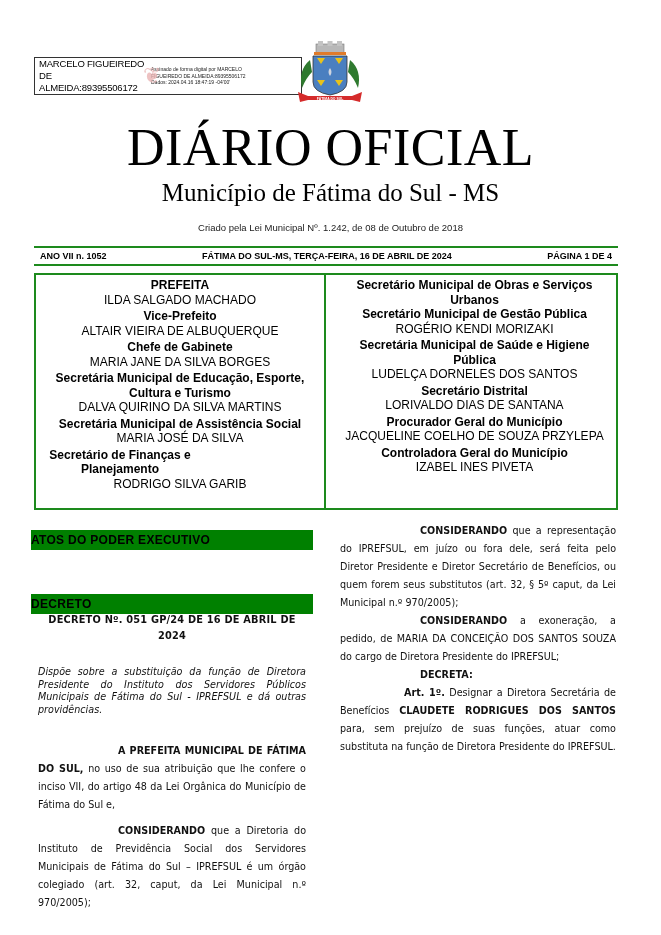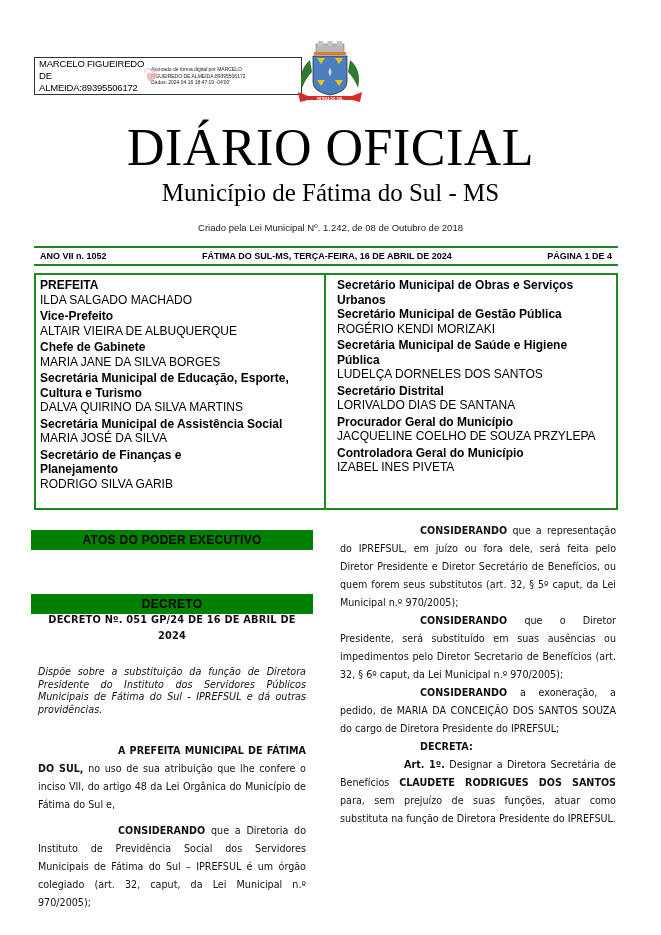--- a/index.html
+++ b/index.html
@@ -34,31 +34,31 @@
 
   .edition-bar {
     position: absolute; left: 34px; top: 246px; width: 584px; height: 20px;
     border-top: 2px solid #1d8a1d; border-bottom: 2px solid #1d8a1d;
     display: flex; justify-content: space-between; align-items: center;
     font-size: 9px; font-weight: bold; padding: 0 6px;
   }
 
   .authorities {
     position: absolute; left: 34px; top: 273px; width: 584px; height: 237px;
-    border: 2px solid #1d8a1d; display: flex;
+    border: 2px solid #1d8a1d; display: flex; text-align: center;
   }
   .auth-col { width: 50%; padding: 3px 4px; font-size: 12px; line-height: 14.5px; }
   .auth-col.left { border-right: 2px solid #1d8a1d; }
   .auth-col.right { padding-left: 11px; }
   .auth-role { font-weight: bold; }
   .auth-name { margin-bottom: 2px; }
 
   .section-bar {
     position: absolute; left: 31px; width: 282px; height: 20px;
-    background: #008000; text-align: center; font-weight: bold; font-size: 12px;
+    background: #008000; font-weight: bold; font-size: 12px;
     line-height: 20px; letter-spacing: 0.3px; color: #000;
   }
 
   .col-left { position: absolute; left: 38px; top: 612px; width: 268px; }
   .col-right { position: absolute; left: 340px; top: 522px; width: 276px; }
 
   .doc-text { font-family: "DejaVu Sans", sans-serif; font-size: 9.6px; color: #111; }
   .decree-title {
     text-align: center; font-weight: bold; font-size: 9.8px; line-height: 16px; letter-spacing: 0.2px;
   }
@@ -177,17 +177,16 @@
 
 <div class="col-left doc-text">
   <div class="decree-title">DECRETO Nº. 051 GP/24 DE 16 DE ABRIL DE 2024</div>
   <div class="summary">Dispõe sobre a substituição da função de Diretora Presidente do Instituto dos Servidores Públicos Municipais de Fátima do Sul - IPREFSUL e dá outras providências.</div>
   <p class="para indent" style="margin-top:26px;"><b>A PREFEITA MUNICIPAL DE FÁTIMA DO SUL,</b><span> no uso de sua atribuição que lhe confere o inciso VII, do artigo 48 da Lei Orgânica do Município de Fátima do Sul e,</span></p>
   <p class="para indent" style="margin-top:8px;"><b>CONSIDERANDO</b><span> que a Diretoria do Instituto de Previdência Social dos Servidores Municipais de Fátima do Sul – IPREFSUL é um órgão colegiado (art. 32, caput, da Lei Municipal n.º 970/2005);</span></p>
 </div>
 
 <div class="col-right doc-text">
   <p class="para indent"><b>CONSIDERANDO</b><span> que a representação do IPREFSUL, em juízo ou fora dele, será feita pelo Diretor Presidente e Diretor Secretário de Benefícios, ou quem forem seus substitutos (art. 32, § 5º caput, da Lei Municipal n.º 970/2005);</span></p>
-  <p class="para indent"><b>CONSIDERANDO</b><span> que o Diretor Presidente, será substituído em suas ausências ou impedimentos pelo Diretor Secretario de Benefícios (art. 32, § 6º caput, da Lei Municipal n.º 970/2005);</span></p>
   <p class="para indent"><b>CONSIDERANDO</b><span> a exoneração, a pedido, de MARIA DA CONCEIÇÃO DOS SANTOS SOUZA do cargo de Diretora Presidente do IPREFSUL;</span></p>
   <p class="para indent"><b>DECRETA:</b></p>
   <p class="para indent2"><b>Art. 1º.</b><span> Designar a Diretora Secretária de Benefícios </span><b>CLAUDETE RODRIGUES DOS SANTOS</b><span> para, sem prejuízo de suas funções, atuar como substituta na função de Diretora Presidente do IPREFSUL.</span></p>
 </div>
 
 </body></html>

